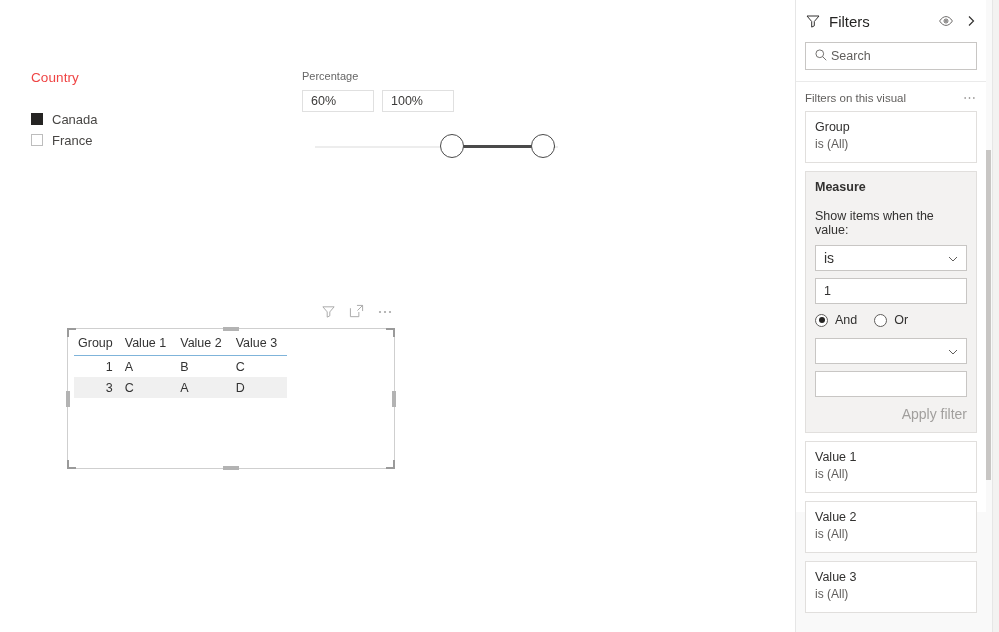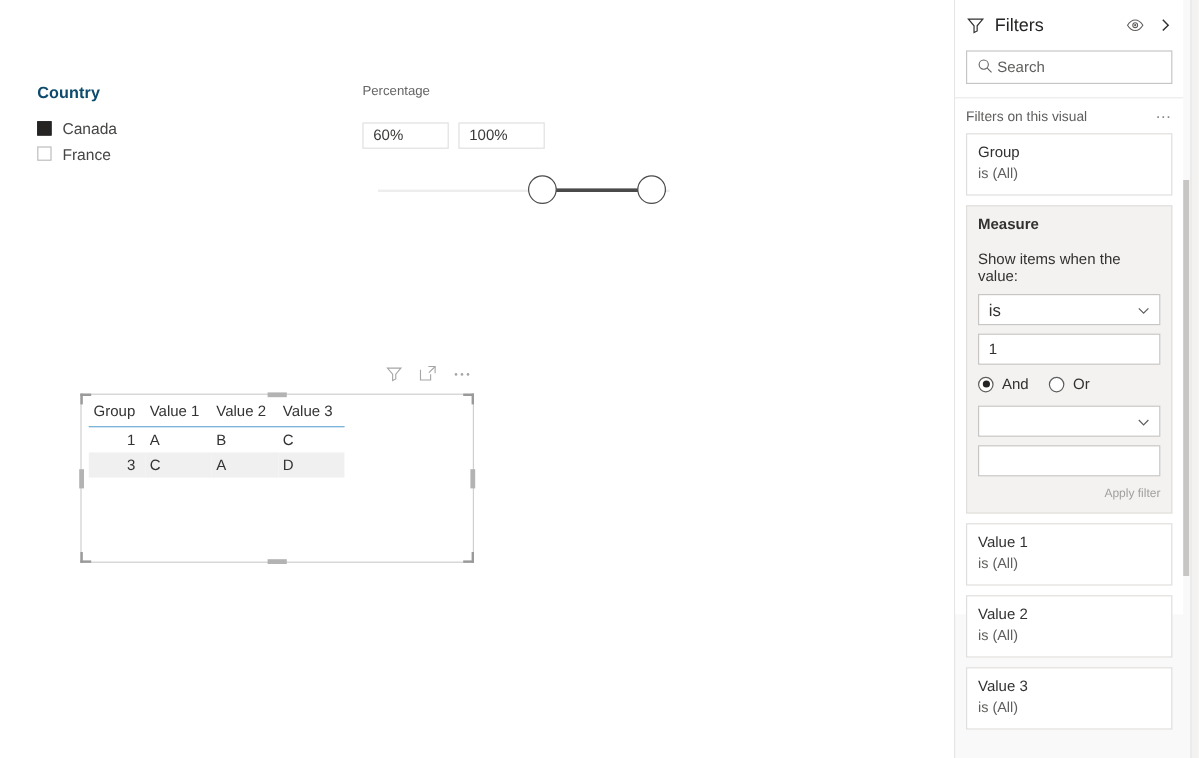--- a/index.html
+++ b/index.html
@@ -28,24 +28,24 @@
 
   
   #country-slicer {
     position: absolute;
     left: 31px;
     top: 70px;
     width: 200px;
   }
   #country-slicer .slicer-title {
     font-size: 13.5px;
-    color: #0c4a6e;
-    font-weight: 700;
+    color: #ef4444;
+    font-weight: 400;
     letter-spacing: .1px;
-    margin-bottom: 12px;
+    margin-bottom: 24px;
   }
   .slicer-item {
     display: flex;
     align-items: center;
     height: 20px;
     margin-bottom: 1px;
     cursor: pointer;
   }
   .slicer-checkbox {
     width: 12px;
@@ -68,21 +68,21 @@
   
   #percentage-slicer {
     position: absolute;
     left: 302px;
     top: 70px;
     width: 260px;
   }
   #percentage-slicer .slicer-title {
     font-size: 11px;
     color: #666666;
-    margin-bottom: 20px;
+    margin-bottom: 8px;
   }
   .range-inputs {
     display: flex;
     gap: 8px;
   }
   .range-input {
     width: 72px;
     height: 22px;
     border: 1px solid #e0e0e0;
     background: #ffffff;
@@ -371,21 +371,21 @@
     border-radius: 50%;
     background: #252423;
   }
   .radio-label {
     font-size: 12.5px;
     color: #323130;
     margin-right: 10px;
   }
   .apply-filter {
     text-align: right;
-    font-size: 10px;
+    font-size: 14px;
     color: #a19f9d;
     margin-top: 2px;
     cursor: pointer;
   }
 
   
   #pane-scrollbar {
     position: absolute;
     left: 190px;
     top: 150px;

